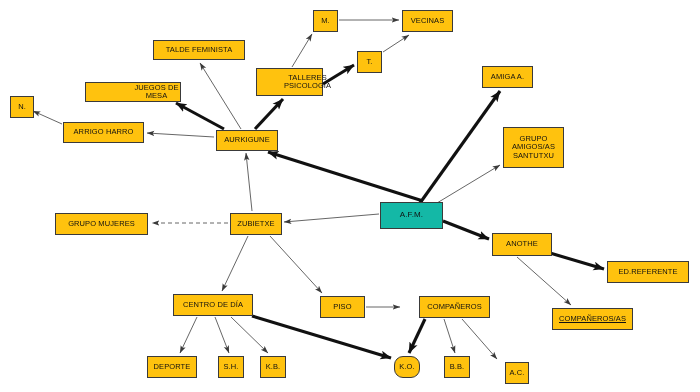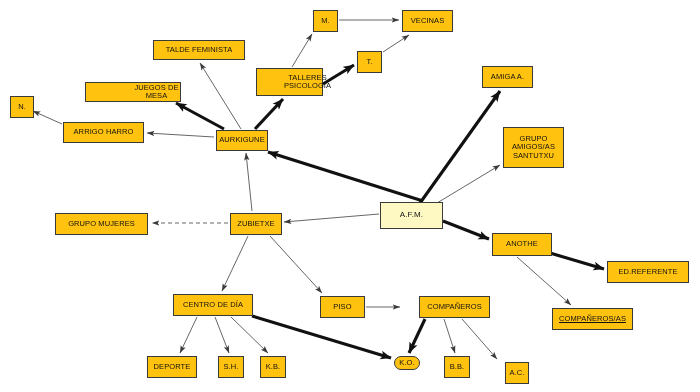--- a/index.html
+++ b/index.html
@@ -32,21 +32,21 @@
     align-items: center;
     justify-content: center;
     text-align: center;
     line-height: 1.12;
     letter-spacing: 0.1px;
     z-index: 5;
     white-space: pre-line;
     font-size: 7.5px;
   }
   .node.accent {
-    background: #fef9c3;
+    background: #14b8a6;
   }
 </style>
 </head>
 <body>
 
 <div id="diagram-root">
 
   <svg id="edge-layer" viewBox="0 0 700 392" xmlns="http://www.w3.org/2000/svg">
     <defs>
       <marker id="ah-thin" markerWidth="9" markerHeight="9" refX="7.4" refY="3.1" orient="auto" markerUnits="userSpaceOnUse">
@@ -83,21 +83,21 @@
         <line x1="252" y1="316" x2="391" y2="358" stroke="#111111" stroke-width="3.1" marker-end="url(#ah-thick)"></line>
         <line x1="366" y1="307" x2="400" y2="307" stroke="#555555" stroke-width="0.9" marker-end="url(#ah-thin)"></line>
         <line x1="425" y1="319" x2="409" y2="353" stroke="#111111" stroke-width="3.1" marker-end="url(#ah-thick)"></line>
         <line x1="444" y1="319" x2="455" y2="353" stroke="#555555" stroke-width="0.9" marker-end="url(#ah-thin)"></line>
         <line x1="462" y1="319" x2="497" y2="359" stroke="#555555" stroke-width="0.9" marker-end="url(#ah-thin)"></line>
       </g>
   </svg>
 
   <div id="nodes-group">
       <div class="node accent" style="left: 380px; top: 202px; width: 63px; height: 27px; font-size: 8px;">A.F.M.</div>
-      <div class="node" style="left: 216px; top: 130px; width: 52px; height: 21px; font-size: 7.5px;">AURKIGUNE</div>
+      <div class="node" style="left: 216px; top: 130px; width: 62px; height: 21px; font-size: 7.5px;">AURKIGUNE</div>
       <div class="node" style="left: 230px; top: 213px; width: 52px; height: 22px; font-size: 7.5px;">ZUBIETXE</div>
       <div class="node" style="left: 492px; top: 233px; width: 60px; height: 23px; font-size: 7.5px;">ANOTHE</div>
       <div class="node" style="left: 153px; top: 40px; width: 92px; height: 20px; font-size: 7.5px;">TALDE FEMINISTA</div>
       <div class="node" style="left: 85px; top: 82px; width: 96px; height: 20px; font-size: 7.5px; padding-left: 47px;">JUEGOS DE MESA</div>
       <div class="node" style="left: 63px; top: 122px; width: 81px; height: 21px; font-size: 7.5px;">ARRIGO HARRO</div>
       <div class="node" style="left: 10px; top: 96px; width: 24px; height: 22px; font-size: 7.5px;">N.</div>
       <div class="node" style="left: 256px; top: 68px; width: 67px; height: 28px; font-size: 7.5px; padding-left: 36px;">TALLERES
 PSICOLOGÍA</div>
       <div class="node" style="left: 313px; top: 10px; width: 25px; height: 22px; font-size: 7.5px;">M.</div>
       <div class="node" style="left: 357px; top: 51px; width: 25px; height: 22px; font-size: 7.5px;">T.</div>
@@ -108,18 +108,18 @@
 SANTUTXU</div>
       <div class="node" style="left: 607px; top: 261px; width: 82px; height: 22px; font-size: 7.5px;">ED.REFERENTE</div>
       <div class="node" style="left: 552px; top: 308px; width: 81px; height: 22px; font-size: 7.5px; text-decoration: underline;">COMPAÑEROS/AS</div>
       <div class="node" style="left: 55px; top: 213px; width: 93px; height: 22px; font-size: 7.5px;">GRUPO MUJERES</div>
       <div class="node" style="left: 173px; top: 294px; width: 80px; height: 22px; font-size: 7.5px;">CENTRO DE DÍA</div>
       <div class="node" style="left: 147px; top: 356px; width: 50px; height: 22px; font-size: 7.5px;">DEPORTE</div>
       <div class="node" style="left: 218px; top: 356px; width: 26px; height: 22px; font-size: 7.5px;">S.H.</div>
       <div class="node" style="left: 260px; top: 356px; width: 26px; height: 22px; font-size: 7.5px;">K.B.</div>
       <div class="node" style="left: 320px; top: 296px; width: 45px; height: 22px; font-size: 7.5px;">PISO</div>
       <div class="node" style="left: 403px; top: 296px; width: 71px; height: 22px; font-size: 7.5px; margin-left: 16px;">COMPAÑEROS</div>
-      <div class="node" style="left: 394px; top: 356px; width: 26px; height: 14px; font-size: 7.5px; border-radius: 9px;">K.O.</div>
+      <div class="node" style="left: 394px; top: 356px; width: 26px; height: 22px; font-size: 7.5px; border-radius: 9px;">K.O.</div>
       <div class="node" style="left: 444px; top: 356px; width: 26px; height: 22px; font-size: 7.5px;">B.B.</div>
       <div class="node" style="left: 496px; top: 362px; width: 24px; height: 22px; font-size: 7.5px; margin-left: 9px;">A.C.</div>
     </div>
 
 </div>
 
 </body></html>

